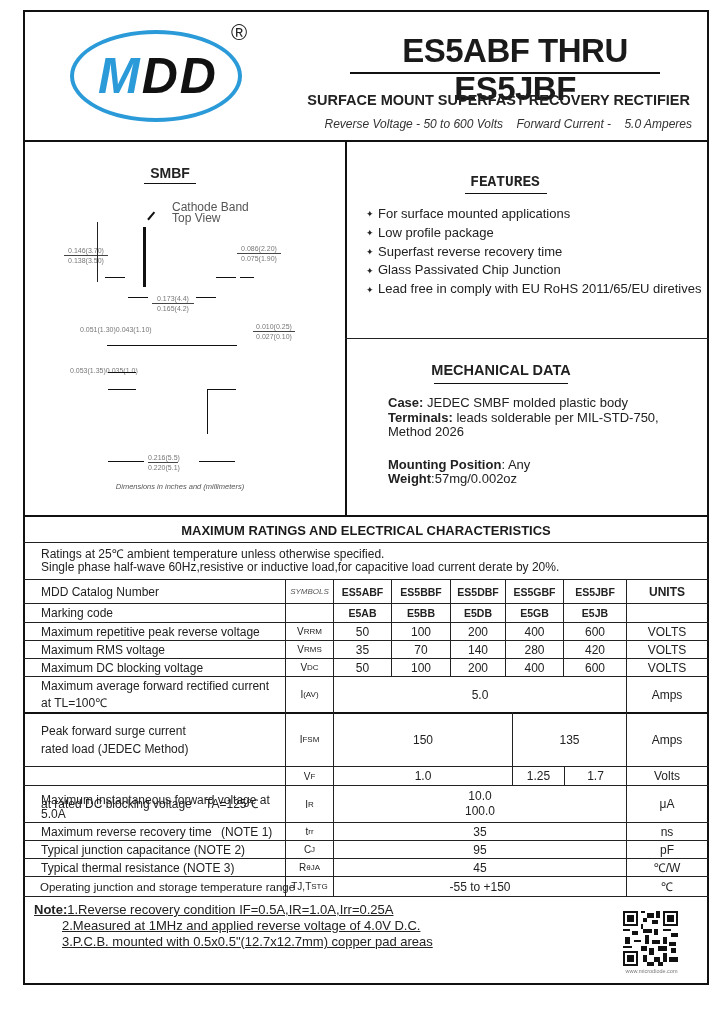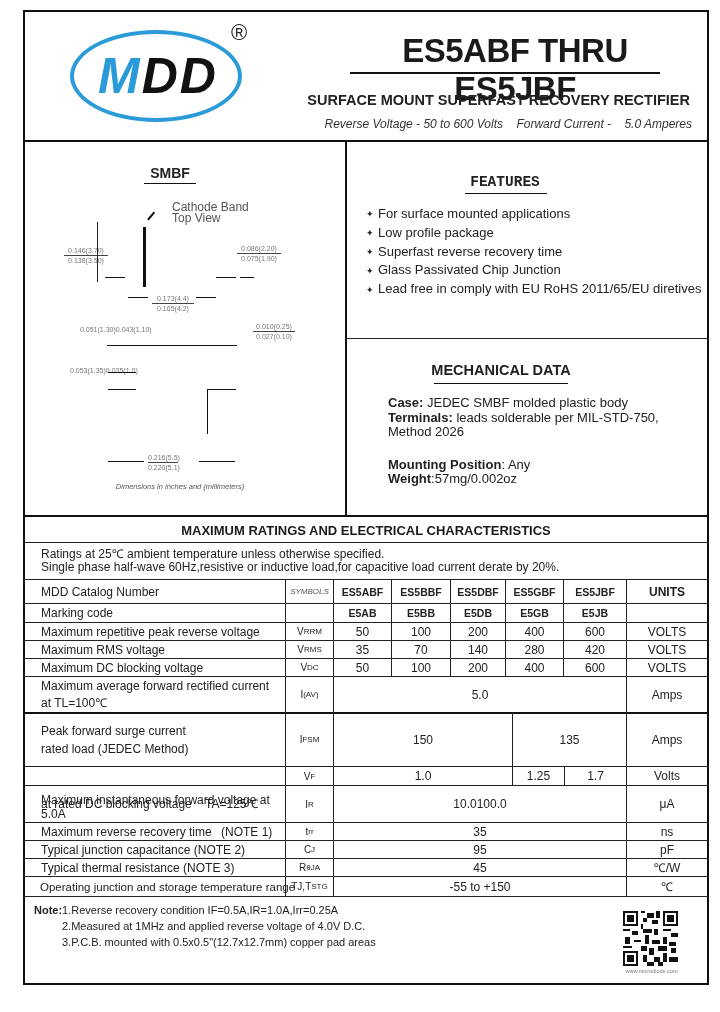--- a/index.html
+++ b/index.html
@@ -42,21 +42,21 @@
   .tbl-intro { position:absolute; left:41px; top:548px; font-size:12px; line-height:12.5px; color:#222; }
   .cell { position:absolute; font-size:12px; color:#222; display:flex; align-items:center; box-sizing:border-box; }
   .cell.c { justify-content:center; text-align:center; }
   .cell.l { padding-left:16px; }
   .cell.bold { font-weight:bold; font-size:10.5px; }
   .cell.sym { font-size:10px; }
   .cell.symi { font-size:8px; font-style:italic; color:#555; }
   .cell.units-h { font-weight:bold; font-size:12px; }
   .sub { font-size:8px; }
 
-  .notes { position:absolute; left:34px; top:902px; font-size:11px; line-height:16px; color:#222; }
+  .notes { position:absolute; left:34px; top:902px; font-size:13px; line-height:16px; color:#222;text-decoration:underline; }
   .notes .ind { padding-left:28px; }
   .qr { position:absolute; left:623px; top:911px; width:55px; height:55px; }
   .qr-url { position:absolute; left:619px; top:968px; width:65px; font-size:5.5px; color:#777; text-align:center; }
 </style>
 </head>
 <body>
 
 <div class="page-border"></div>
 <div class="hline" style="left:23px; top:140px; width:686px;"></div>
 <div class="vline" style="left:345px; top:140px; height:376px;"></div>
@@ -258,21 +258,21 @@
   <div class="cell c" style="left:565px; top:767px; width:61px; height:18px;">1.7</div>
   <div class="cell c" style="left:627px; top:767px; width:80px; height:18px;">Volts</div>
 
   <div class="cell l" style="left:25px; top:786px; width:260px; height:36px; flex-direction:column; align-items:flex-start; justify-content:center; line-height:17px;">
     <div><span style="display:inline-block; width:164px;">at rated DC blocking voltage</span><span>TA=125℃</span></div>
   </div>
   <div class="cell c sym" style="left:286px; top:786px; width:47px; height:36px;">
       <span>I</span>
       <span class="sub">R</span>
     </div>
-  <div class="cell c" style="left:334px; top:786px; width:292px; height:36px; line-height:15px;">
+  <div class="cell c" style="left:334px; top:786px; width:292px; height:36px; flex-direction:column; line-height:15px;">
       <div>10.0</div>
       <div>100.0</div>
     </div>
   <div class="cell c" style="left:627px; top:786px; width:80px; height:36px;">μA</div>
 
   <div class="cell l" style="left:25px; top:823px; width:260px; height:17px;">
       <span style="display:inline-block; width:180px;">Maximum reverse recovery time</span>
       <span>(NOTE 1)</span>
     </div>
   <div class="cell c sym" style="left:286px; top:823px; width:47px; height:17px;">

